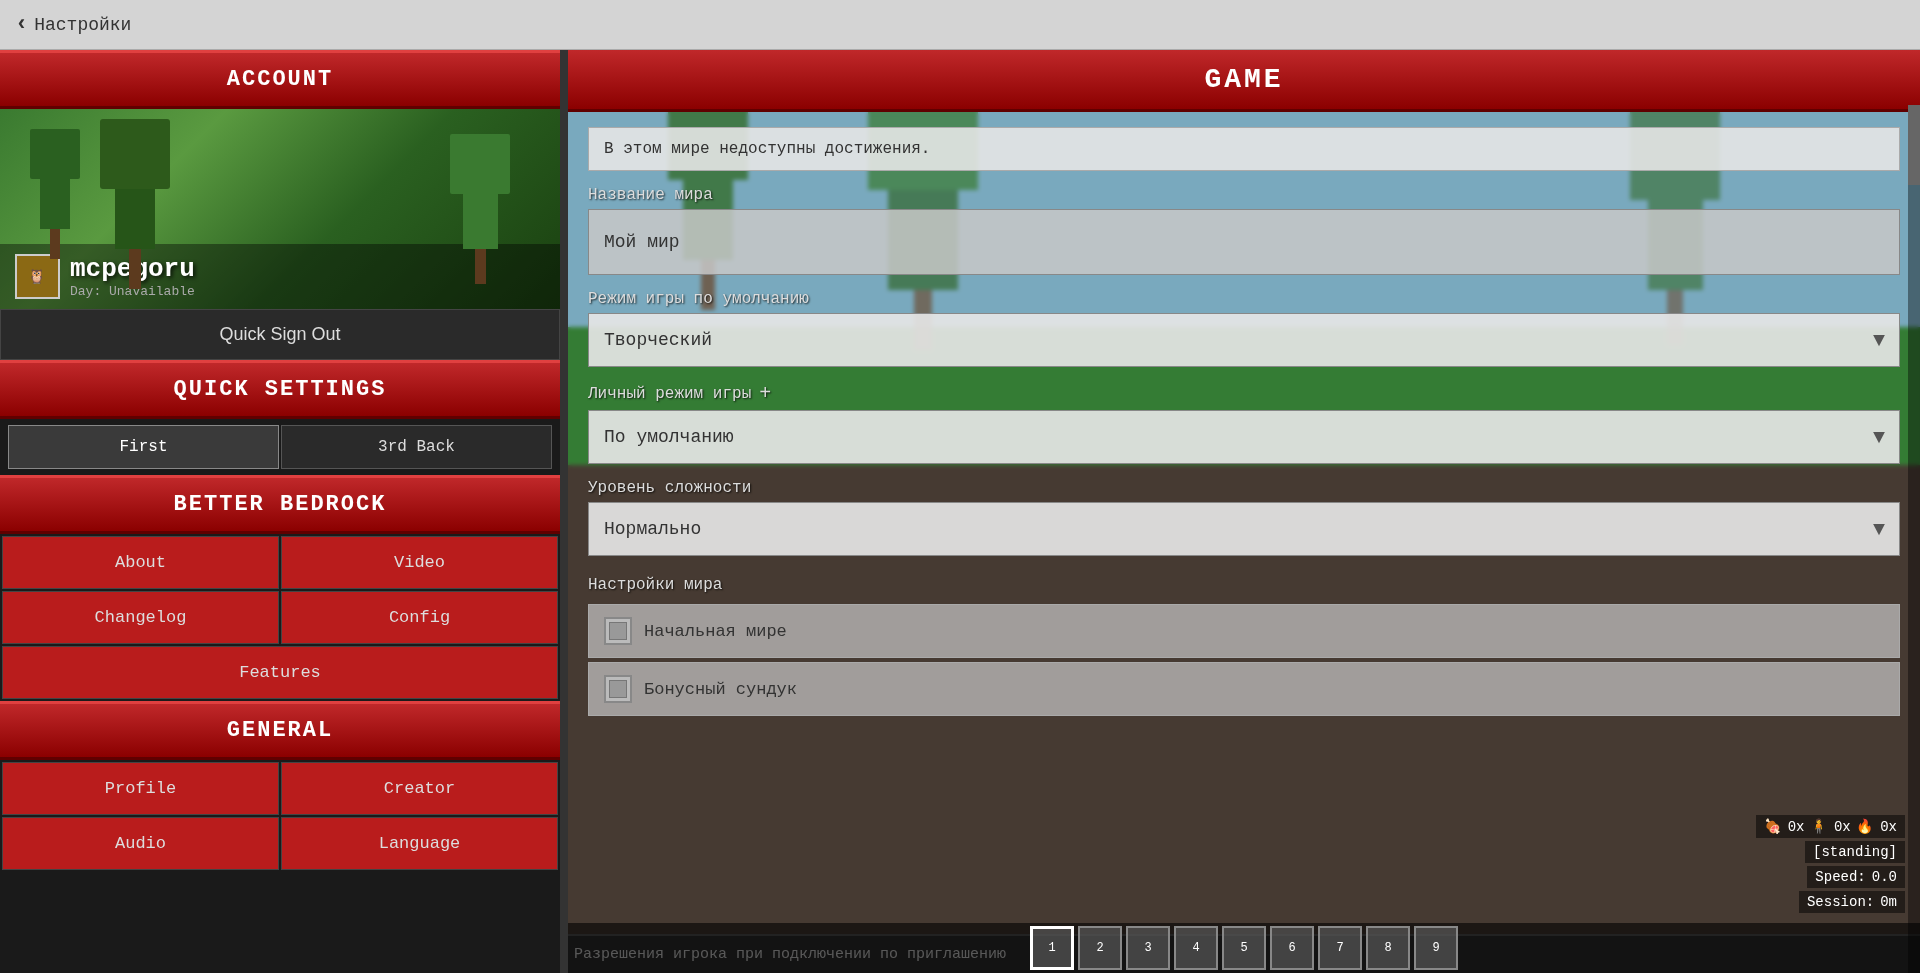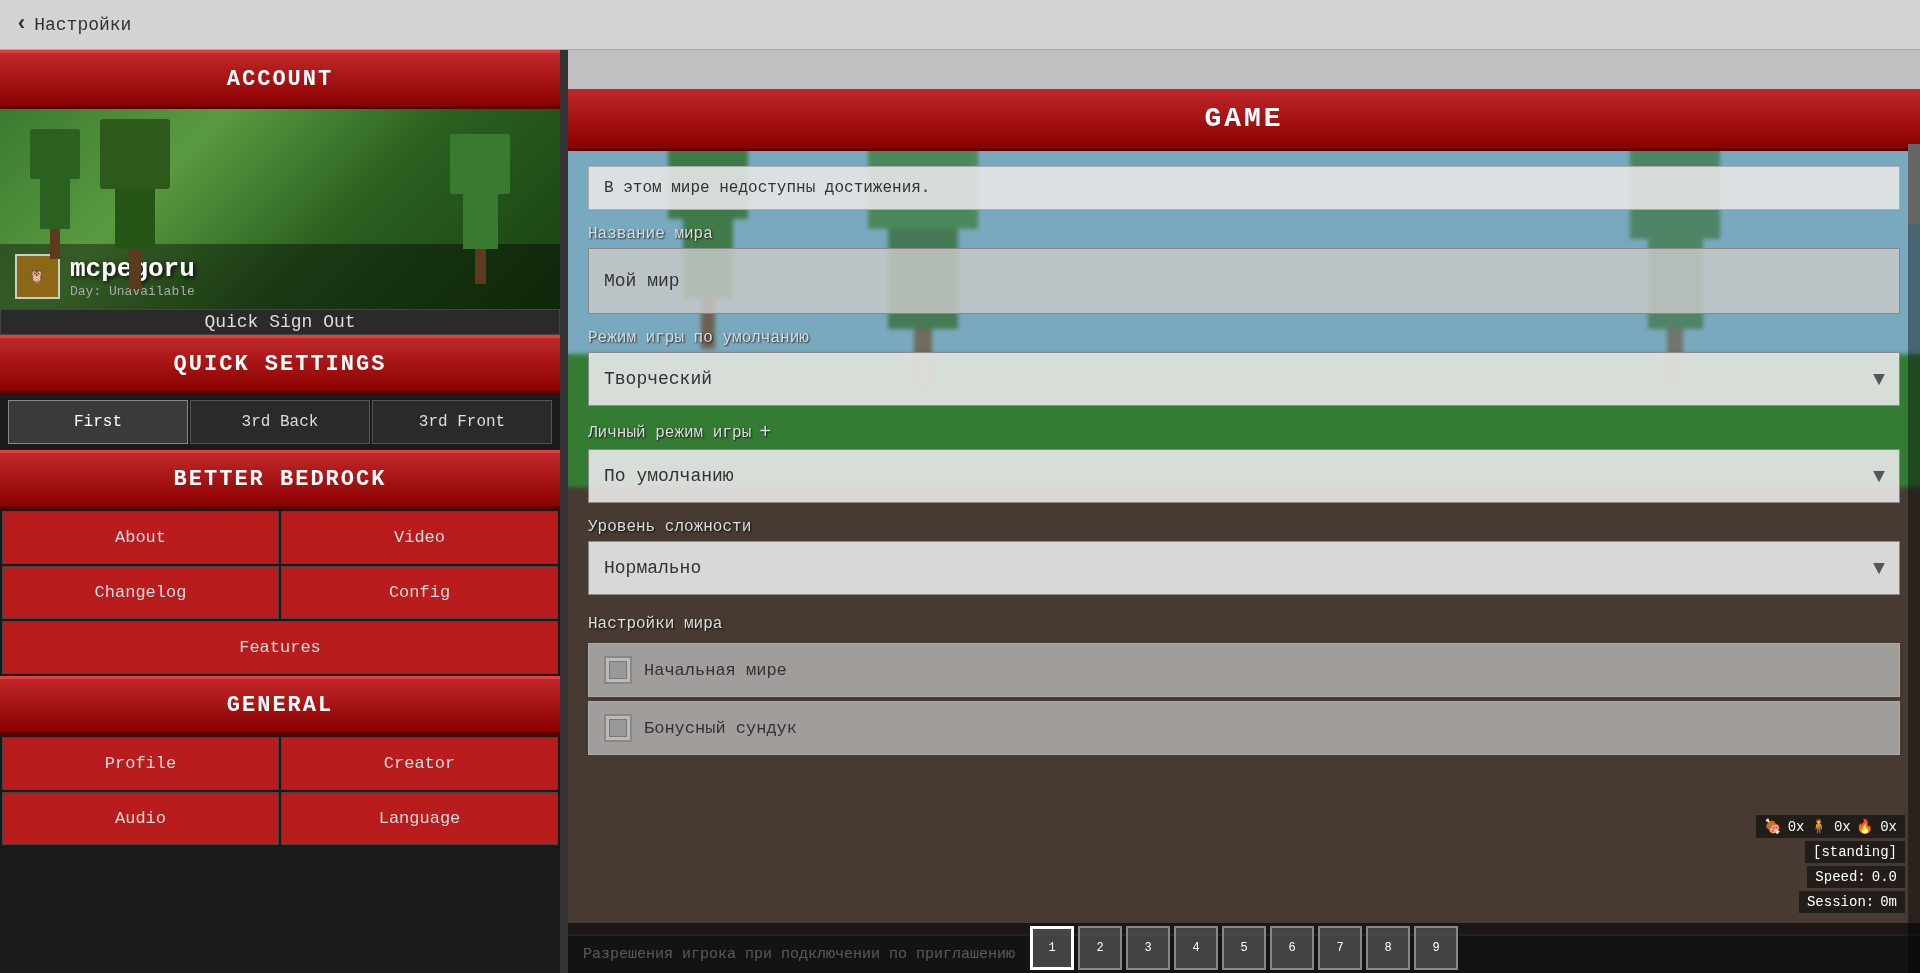--- a/index.html
+++ b/index.html
@@ -120,24 +120,24 @@
       border-top: 3px solid #e04040;
       border-bottom: 3px solid #600000;
     }
 
     
     .quick-signout-btn {
       background: #2a2a2a;
       color: #ddd;
       border: 1px solid #444;
       text-align: center;
-      padding: 2px;
+      padding: 14px;
       font-size: 18px;
       cursor: pointer;
-      font-family: Liberation Mono, monospace;
+      font-family: Liberation Sans, sans-serif;
     }
 
     
     .camera-buttons {
       display: flex;
       gap: 2px;
       padding: 6px 8px;
       background: #1a1a1a;
     }
     .cam-btn {
@@ -176,21 +176,20 @@
     }
     .menu-item.full-width {
       grid-column: 1 / -1;
     }
 
     
     .right-panel {
       flex: 1;
       position: relative;
       overflow: hidden;
-      margin-top: 39px;
     }
 
     
     .mc-background {
       position: absolute;
       top: 0; left: 0; right: 0; bottom: 0;
       background: 
         linear-gradient(180deg, 
           #87CEEB 0%, #87CEEB 30%,
           #228B22 30%, #228B22 45%,
@@ -409,21 +408,21 @@
       width: 100%;
       height: 80px;
       background: #666;
       position: absolute;
       top: 0;
     }
 
     
     .permissions-bar {
       background: rgba(50,50,50,0.95);
-      padding: 10px 15px;
+      padding: 10px 6px;
       color: #ddd;
       font-size: 15px;
       font-family: 'Courier New', monospace;
       border-top: 2px solid #555;
       position: absolute;
       bottom: 0;
       left: 0;
       right: 0;
       z-index: 10;
     }
@@ -496,23 +495,20 @@
       <span>QUICK SETTINGS</span>
     </div>
 
     <div class="camera-buttons">
       <button class="cam-btn active">
         <span>First</span>
       </button>
       <button class="cam-btn">
         <span>3rd Back</span>
       </button>
-      <button class="cam-btn">
-        <span>3rd Front</span>
-      </button>
     </div>
 
     <div class="section-header">
       <span>BETTER BEDROCK</span>
     </div>
 
     <div class="menu-grid">
       <div class="menu-item">
         <span>About</span>
       </div>

